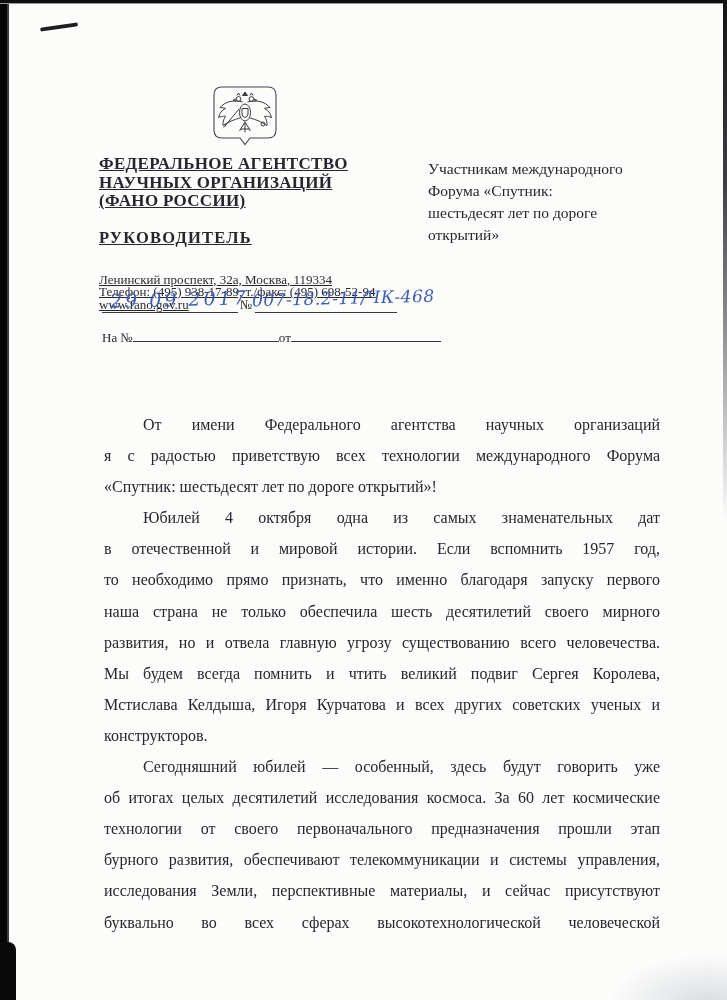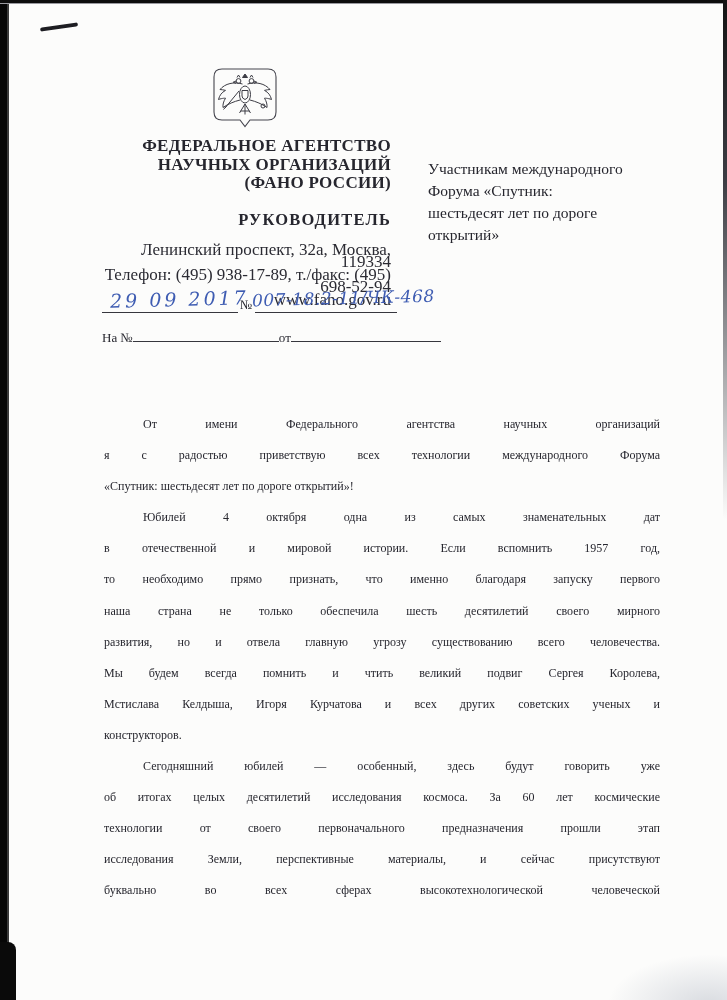--- a/index.html
+++ b/index.html
@@ -12,43 +12,43 @@
         border-top-right-radius:8px;}
   .edge-top{position:absolute;left:0;top:0;width:727px;height:4px;
         background:linear-gradient(to bottom,#0d0d0d 0 3px,#9a9aa0 3px 4px);}
   .edge-right{position:absolute;right:0;top:0;width:4px;height:520px;
         background:linear-gradient(to bottom,#141414 0%,#3d3d44 35%,rgba(0,0,0,0) 100%);}
   .smudge{position:absolute;right:0;bottom:0;width:120px;height:46px;
         background:radial-gradient(ellipse at 85% 110%,rgba(125,135,155,.28),rgba(125,135,155,0) 70%);}
   .pen-dash{position:absolute;left:40px;top:25px;width:38px;height:3.5px;background:#1d1d22;
         border-radius:2px;transform:rotate(-8deg);}
   
-  .letterhead{position:absolute;left:99px;top:68px;width:292px;text-align:right;}
+  .letterhead{position:absolute;left:99px;top:86px;width:292px;text-align:left;text-decoration:underline;}
   .emblem{display:block;margin:0 auto;}
   .org-name{margin-top:9px;font-weight:bold;font-size:17px;line-height:18.5px;letter-spacing:.3px;}
   .chief{margin-top:17px;font-weight:bold;font-size:16.5px;letter-spacing:1.2px;}
-  .contact{margin-top:14px;font-size:17px;line-height:12.5px;color:#2b2b33;}
+  .contact{margin-top:26px;font-size:13px;line-height:12.5px;color:#2b2b33;}
   
   .refblock{position:absolute;left:102px;top:290px;width:300px;height:62px;font-size:13px;}
   .hw{font-family:"DejaVu Serif", serif;font-style:italic;color:#3e5cb2;white-space:nowrap;}
   .hw-date{position:absolute;left:8px;top:-2px;font-size:19px;letter-spacing:3px;transform:rotate(-1.5deg);}
   .hw-num{position:absolute;left:150px;top:-2px;font-size:17px;letter-spacing:.5px;transform:rotate(-1.5deg);}
   .u{position:absolute;border-bottom:1.3px solid #36363d;height:1px;}
   .u1{left:0;top:21px;width:136px;}
   .u2{left:153px;top:21px;width:142px;}
   .no-sign{position:absolute;left:138px;top:7px;font-size:13px;}
   .refline2{position:absolute;left:0;top:37px;white-space:nowrap;font-size:13px;}
   .refline2 .seg{display:inline-block;border-bottom:1.2px solid #36363d;height:14px;}
   .seg-a{width:146px;}
   .seg-b{width:150px;}
   
   .recipient{position:absolute;left:428px;top:158px;width:225px;font-size:15.5px;line-height:22px;}
   
   .salutation{position:absolute;left:104px;top:374px;width:556px;text-align:center;font-size:17px;}
-  .bodytext{position:absolute;left:104px;top:409px;width:556px;font-size:12px;}
+  .bodytext{position:absolute;left:104px;top:409px;width:556px;font-size:16px;}
   .bl{height:31.1px;line-height:31.1px;white-space:nowrap;}
   .bl.j{white-space:normal;text-align:justify;text-align-last:justify;overflow:hidden;}
   .bl.ind{padding-left:39px;}
 </style>
 </head>
 <body>
 
 <div class="page">
 
   <div class="edge-left"></div>
@@ -120,17 +120,18 @@
     <div class="bl j">в отечественной и мировой истории. Если вспомнить 1957 год,</div>
     <div class="bl j">то необходимо прямо признать, что именно благодаря запуску первого</div>
     <div class="bl j">наша страна не только обеспечила шесть десятилетий своего мирного</div>
     <div class="bl j">развития, но и отвела главную угрозу существованию всего человечества.</div>
     <div class="bl j">Мы будем всегда помнить и чтить великий подвиг Сергея Королева,</div>
     <div class="bl j">Мстислава Келдыша, Игоря Курчатова и всех других советских ученых и</div>
     <div class="bl">конструкторов.</div>
     <div class="bl j ind">Сегодняшний юбилей — особенный, здесь будут говорить уже</div>
     <div class="bl j">об итогах целых десятилетий исследования космоса. За 60 лет космические</div>
     <div class="bl j">технологии от своего первоначального предназначения прошли этап</div>
+    <div class="bl j">бурного развития, обеспечивают телекоммуникации и системы управления,</div>
     <div class="bl j">исследования Земли, перспективные материалы, и сейчас присутствуют</div>
     <div class="bl j">буквально во всех сферах высокотехнологической человеческой</div>
   </div>
 
 </div>
 
 </body></html>

